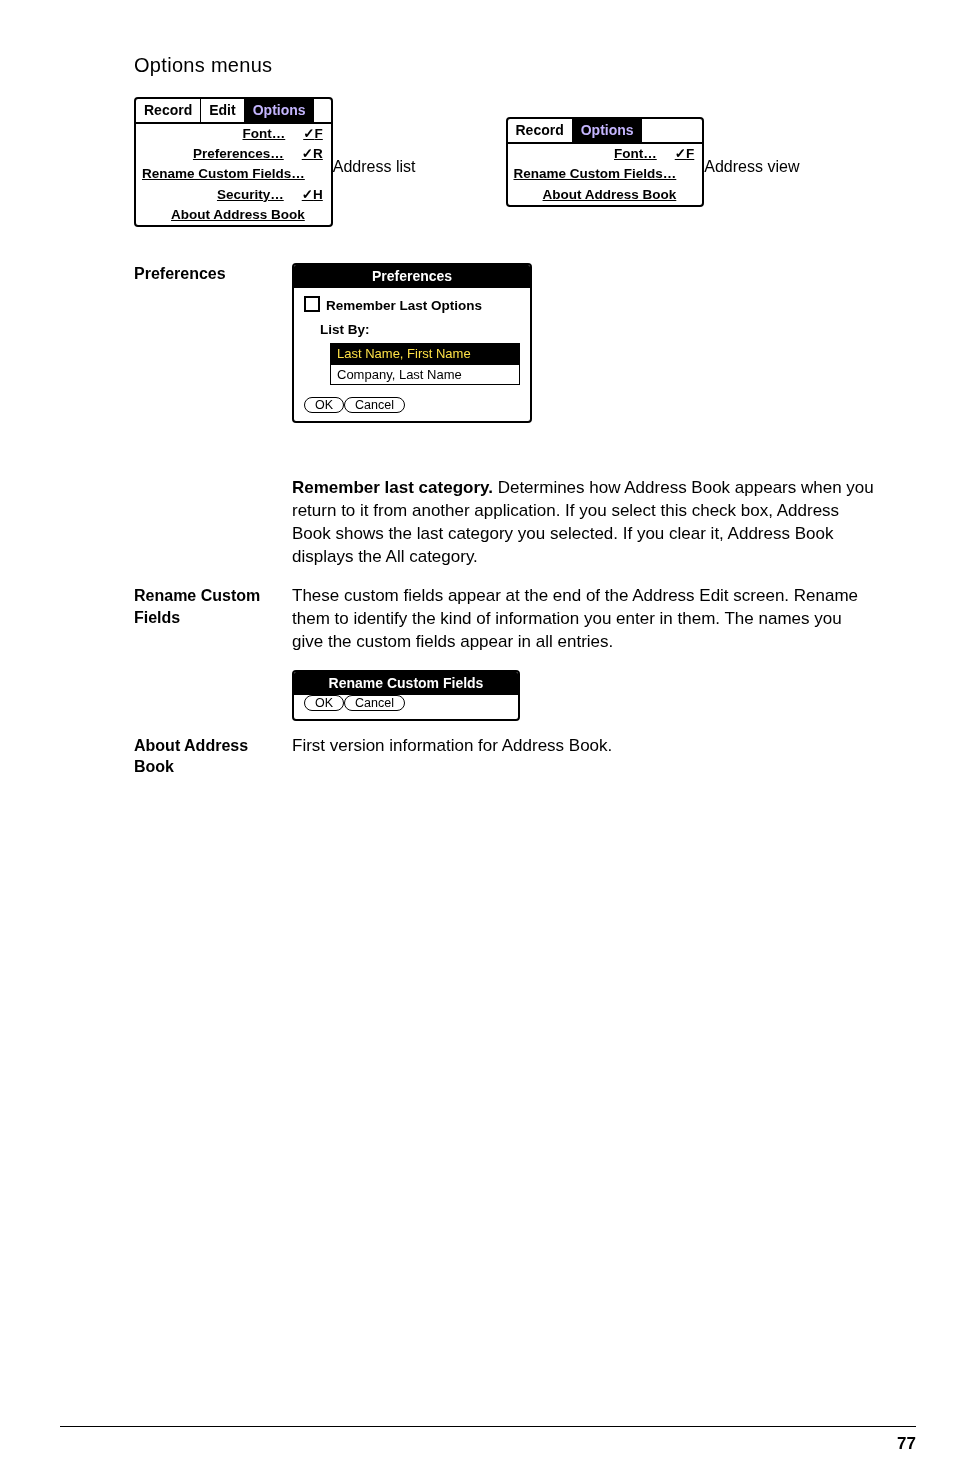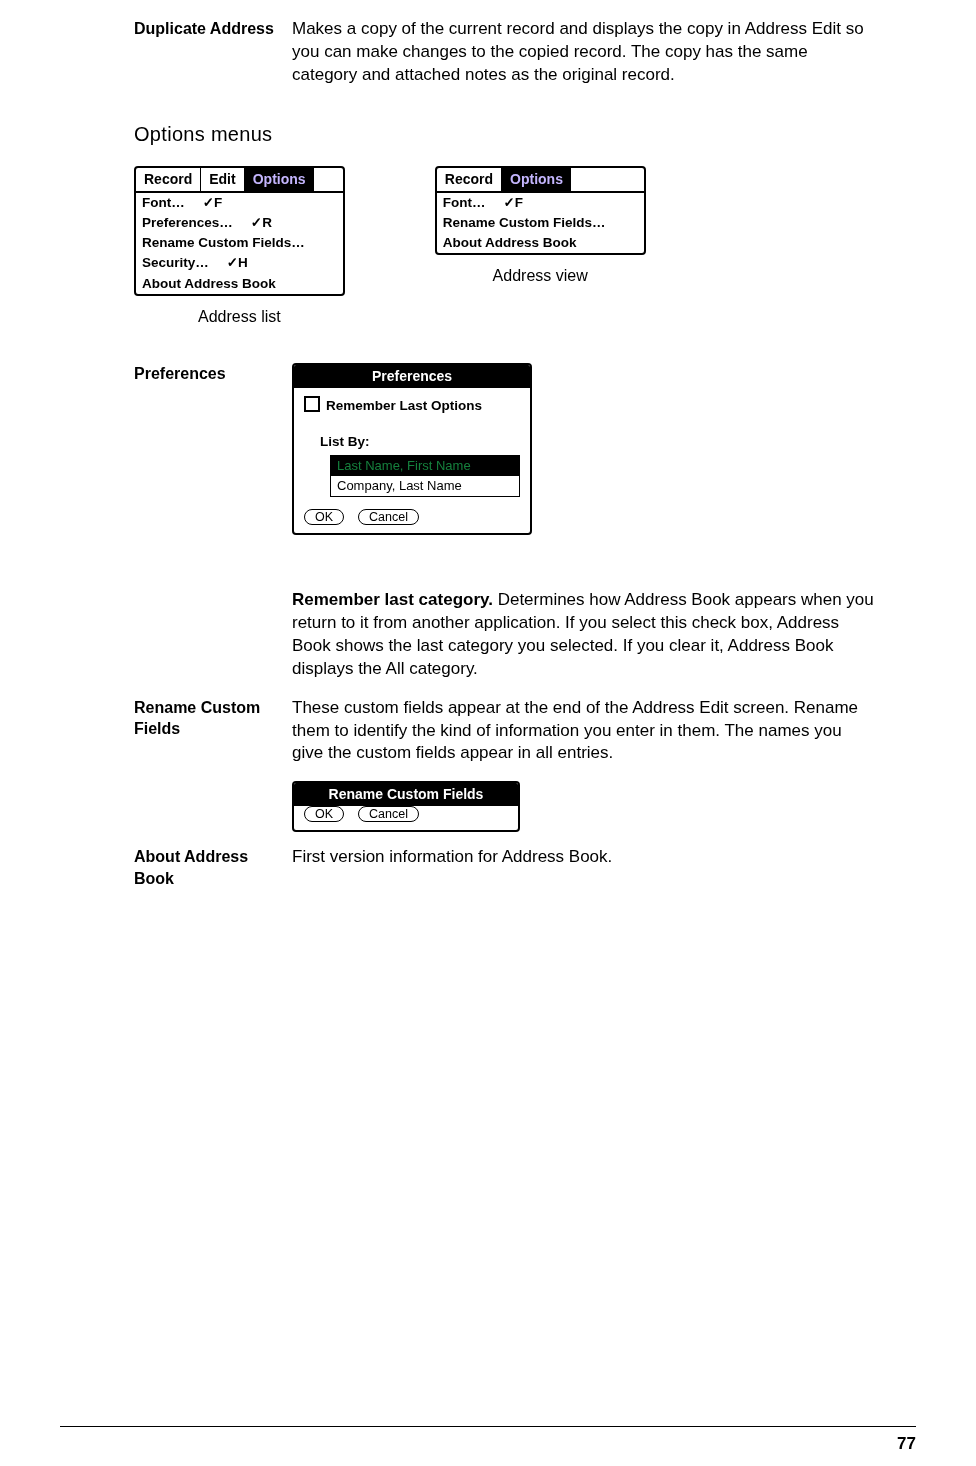--- a/index.html
+++ b/index.html
@@ -57,21 +57,21 @@
     font-size: 20px;
   }
 
   .menus-wrap {
     display: flex;
     gap: 90px;
     margin-bottom: 36px;
   }
   .menu-fig {
     display: flex;
-    flex-direction: column;
+    flex-direction: row;
     align-items: center;
   }
   .menu-caption {
     font-size: 16px;
     margin-top: 10px;
   }
 
   
   .palm-menubar {
     border: 2px solid #000;
@@ -95,24 +95,25 @@
     color: #c4b5fd;
   }
   .palm-dropdown {
     border-top: 2px solid #000;
     font-family: Verdana, Geneva, sans-serif;
     font-weight: 700;
     font-size: 13.5px;
   }
   .palm-dropdown .di {
     display: flex;
-    justify-content: flex-start;
-    padding: 1px 20px 1px 6px;
+    justify-content: flex-end;
+    padding: 1px 8px 1px 6px;
     gap: 18px;
     white-space: nowrap;
+    text-decoration: underline;
   }
   .sc-mark {
     font-weight: 700;
   }
 
   
   .palm-dialog {
     border: 2px solid #000;
     border-radius: 4px;
     background: #fff;
@@ -147,26 +148,26 @@
     font-weight: 400;
   }
   .palm-listbox .opt {
     padding: 1px 6px;
     border-bottom: 1px solid #000;
     font-size: 13px;
   }
   .palm-listbox .opt:last-child { border-bottom: 0; }
   .palm-listbox .opt.sel {
     background: #000;
-    color: #15803d;
+    color: #fde047;
   }
   .palm-buttons {
     padding: 0 10px 8px 10px;
     display: flex;
-    gap: 14px;
+    gap: 0;
   }
   .palm-btn {
     border: 1.5px solid #000;
     border-radius: 10px;
     padding: 0 10px;
     font-size: 12.5px;
     font-family: Verdana, Geneva, sans-serif;
     background: #fff;
   }
   .palm-note {
@@ -181,21 +182,21 @@
   }
   .palm-custom-line {
     font-weight: 400;
     font-size: 13px;
     border-bottom: 1px dotted #000;
     width: 86px;
     margin: 3px 0;
     padding-bottom: 1px;
   }
   .listby-label {
-    margin: 17px 0 2px 16px;
+    margin: 6px 0 2px 16px;
   }
 
   .footer {
     position: absolute;
     left: 60px;
     right: 60px;
     bottom: 10px;
     border-top: 1px solid #000;
     padding-top: 6px;
     text-align: right;
@@ -203,24 +204,20 @@
     font-weight: 700;
   }
 </style>
 </head>
 <body>
 
 <div class="page">
 
   <div class="content">
 
-    <div class="row">
-      <div class="term">Duplicate Address</div>
-      <div class="desc">Makes a copy of the current record and displays the copy in Address Edit so you can make changes to the copied record. The copy has the same category and attached notes as the original record.</div>
-    </div>
 
     <h2 class="section">Options menus</h2>
 
     <div class="menus-wrap">
 
       <div class="menu-fig">
         <div class="palm-menubar">
           <div class="bar">
             <span class="mi">Record</span>
             <span class="mi">Edit</span>

